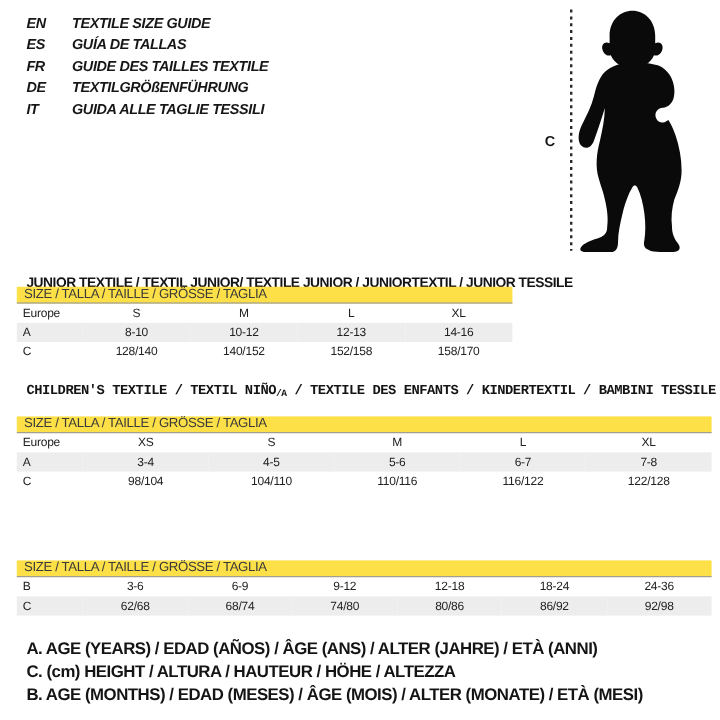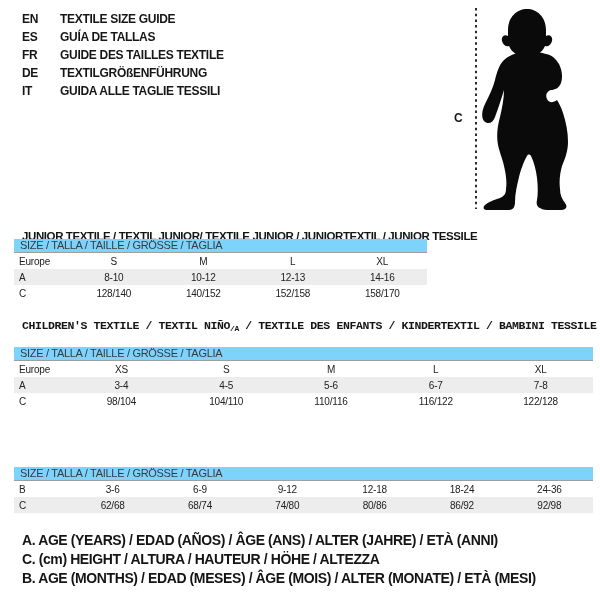--- a/index.html
+++ b/index.html
@@ -2,40 +2,40 @@
 <html><head>
 <meta charset="utf-8">
 <style>
   html,body{margin:0;padding:0;}
   body{
     width:600px;height:600px;position:relative;background:#ffffff;
     font-family:"Liberation Sans", sans-serif;color:#1d1d1d;
     overflow:hidden;
   }
   
-  .lang-list{position:absolute;left:22px;top:10px;}
+  .lang-list{position:absolute;left:22px;top:10px;font-style:italic;}
   .lang-row{display:flex;line-height:18px;font-weight:bold;font-size:12px;letter-spacing:-0.3px;color:#161616;}
   .lang-code{width:38px;flex:0 0 38px;}
   
   .figure-wrap{position:absolute;left:440px;top:0;width:160px;height:215px;}
   
   .table-title{
     position:absolute;left:22px;font-weight:bold;font-size:11.5px;
     letter-spacing:-0.4px;color:#141414;white-space:nowrap;line-height:14px;
   }
   .t1-title{top:229px;}
   .t2-title{top:319px;font-family:Liberation Mono, monospace;}
   .t3-title{top:425px;}
   .subsc{font-size:8px;position:relative;top:2px;}
   .table-block{position:absolute;left:14px;}
   .t1{top:239px;width:413px;}
   .t2{top:347px;width:579px;}
   .t3{top:467px;width:579px;}
   .size-bar{
-    height:13px;line-height:13px;background:#7dd3fc;border-bottom:1px solid #9e9e9e;
+    height:13px;line-height:13px;background:#fde047;border-bottom:1px solid #9e9e9e;
     font-size:11px;letter-spacing:-0.3px;color:#3a3a3a;padding-left:6px;
   }
   table.size-table{border-collapse:collapse;width:100%;table-layout:fixed;}
   table.size-table td{
     height:16px;padding:0;font-size:10px;letter-spacing:-0.2px;
     text-align:center;vertical-align:middle;color:#222;
   }
   table.size-table td.row-label{text-align:left;padding-left:5px;}
   tr.alt{background:#ededed;}
   col.c0{width:55px;}

